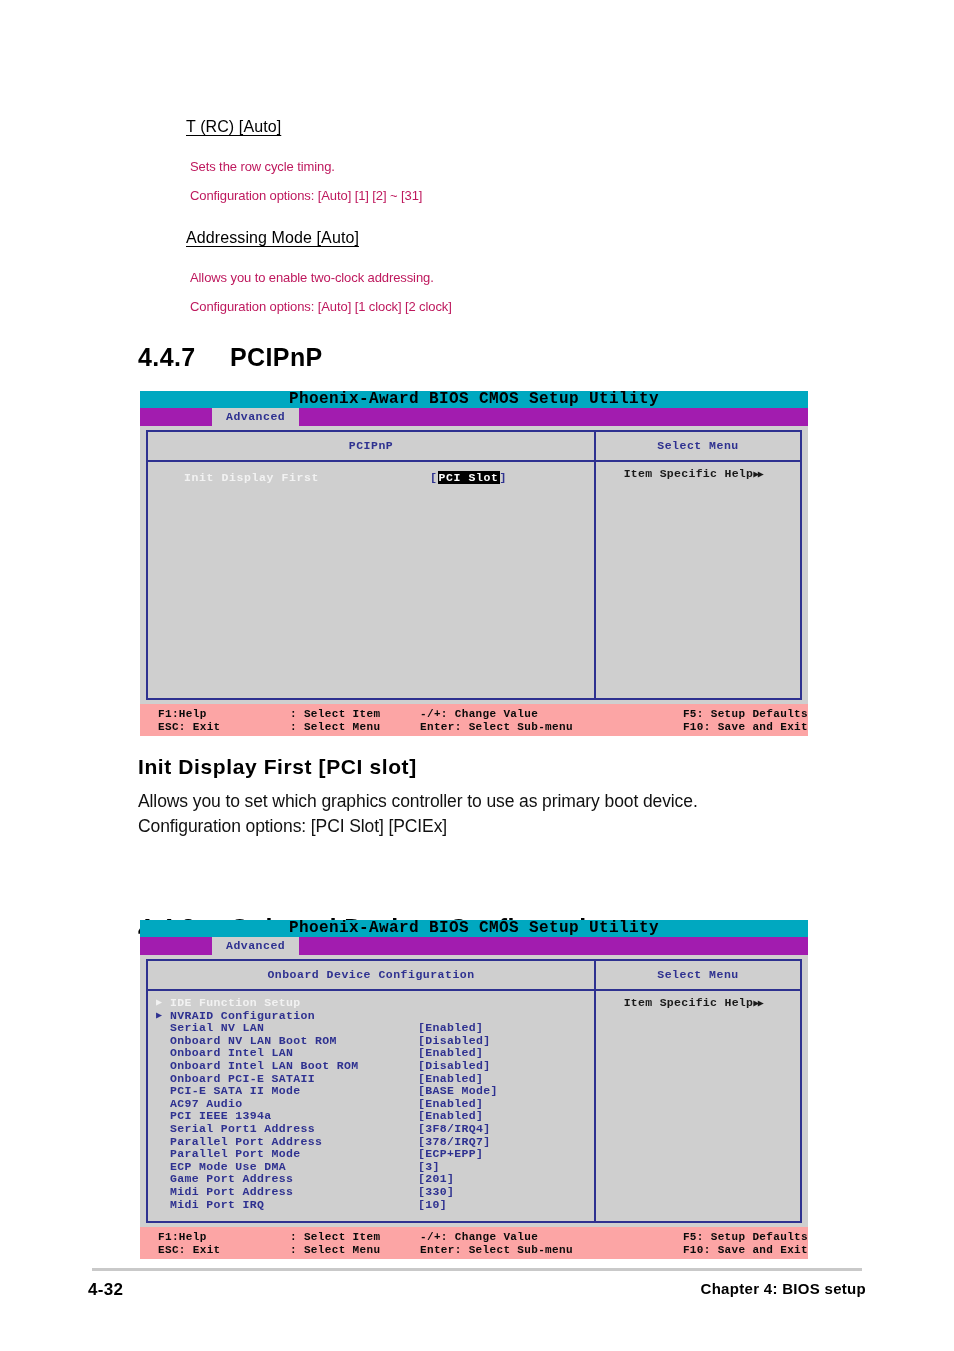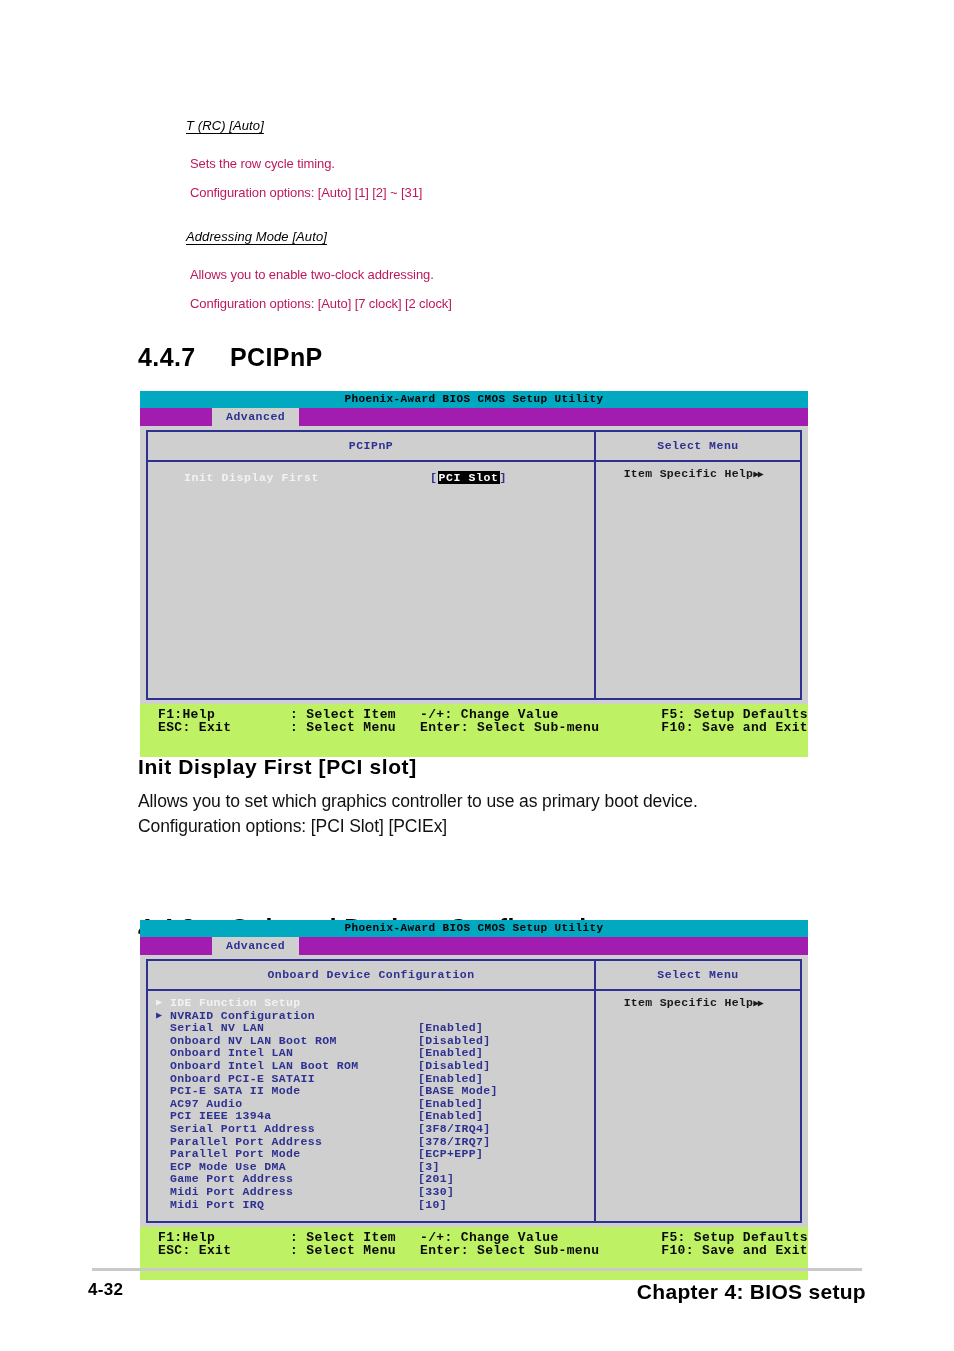--- a/index.html
+++ b/index.html
@@ -23,22 +23,21 @@
   }
 
   
   .prose-block {
     position: absolute;
     left: 186px;
     width: 700px;
   }
   .sub-head {
     font-family: "Liberation Sans", sans-serif;
-    font-style: italic;
-    font-size: 13px;
+    font-size: 16px;
     font-weight: 400;
     color: #000;
     text-decoration: underline;
     text-underline-offset: 3px;
     letter-spacing: 0.1px;
     margin: 0;
     white-space: nowrap;
   }
   .body-line {
     font-family: "Liberation Sans", sans-serif;
@@ -97,21 +96,21 @@
     font-size: 11.5px;
     line-height: 12.6px;
     background: #cfcfcf;
     box-sizing: border-box;
   }
   .bios-titlebar {
     background: #00a8c0;
     color: #000;
     text-align: center;
     font-weight: bold;
-    font-size: 11px;
+    font-size: 16px;
     letter-spacing: 0.4px;
     height: 17px;
     line-height: 17px;
   }
   .bios-tabbar {
     background: #a21caf;
     height: 18px;
     position: relative;
   }
   .bios-tab {
@@ -216,26 +215,26 @@
     padding-left: 36px;
     white-space: nowrap;
     letter-spacing: 0.6px;
     font-weight: bold;
     color: #f2f2f2;
     margin-top: 4px;
   }
   .row-pcipnp .label { width: 246px; }
 
   .bios-footer {
-    background: #bef264;
+    background: #fca5a5;
     color: #0a0a0a;
     font-weight: bold;
-    font-size: 13px;
+    font-size: 11px;
     letter-spacing: 0.35px;
-    padding: 4px 0 23px 0;
+    padding: 4px 0 2px 0;
   }
   .foot-line {
     display: flex;
     white-space: nowrap;
     height: 13px;
     line-height: 13px;
   }
   .foot-line .c1 { flex: 0 0 150px; padding-left: 18px; box-sizing: border-box; }
   .foot-line .c2 { flex: 0 0 130px; }
   .foot-line .c3 { flex: 1 1 auto; }
@@ -256,42 +255,42 @@
     font-weight: bold;
     font-size: 17px;
     color: #000;
     letter-spacing: 0.3px;
   }
   .foot-right {
     position: absolute;
     right: 88px;
     font-family: "Liberation Sans", sans-serif;
     font-weight: bold;
-    font-size: 21px;
+    font-size: 15px;
     color: #000;
     letter-spacing: 0.3px;
   }
 </style>
 </head>
 <body>
 
 <div class="page">
 
   <div class="prose-block" style="top:118px;">
     <div class="sub-head">T (RC) [Auto]</div>
     <div style="height:14px"></div>
     <div class="body-line">Sets the row cycle timing.</div>
     <div class="body-line">Configuration options: [Auto] [1] [2] ~ [31]</div>
   </div>
 
   <div class="prose-block" style="top:229px;">
     <div class="sub-head">Addressing Mode [Auto]</div>
     <div style="height:14px"></div>
     <div class="body-line">Allows you to enable two-clock addressing.</div>
-    <div class="body-line">Configuration options: [Auto] [7 clock] [2 clock]</div>
+    <div class="body-line">Configuration options: [Auto] [1 clock] [2 clock]</div>
   </div>
 
   <div class="section-head" style="top:343px;">
     <span class="num">4.4.7</span><span>PCIPnP</span>
   </div>
 
   <div class="bios" style="top:391px;">
     <div class="bios-titlebar">Phoenix-Award BIOS CMOS Setup Utility</div>
     <div class="bios-tabbar">
       <div class="bios-tab">Advanced</div>

